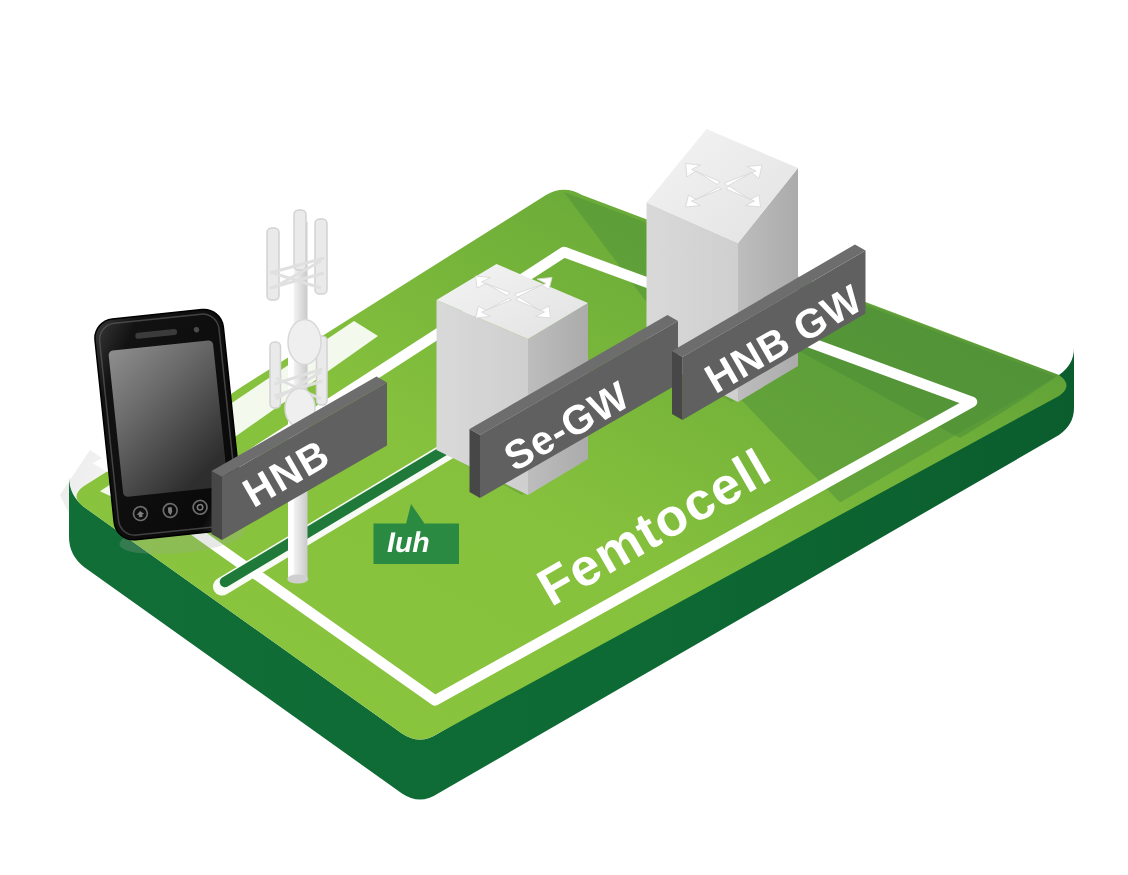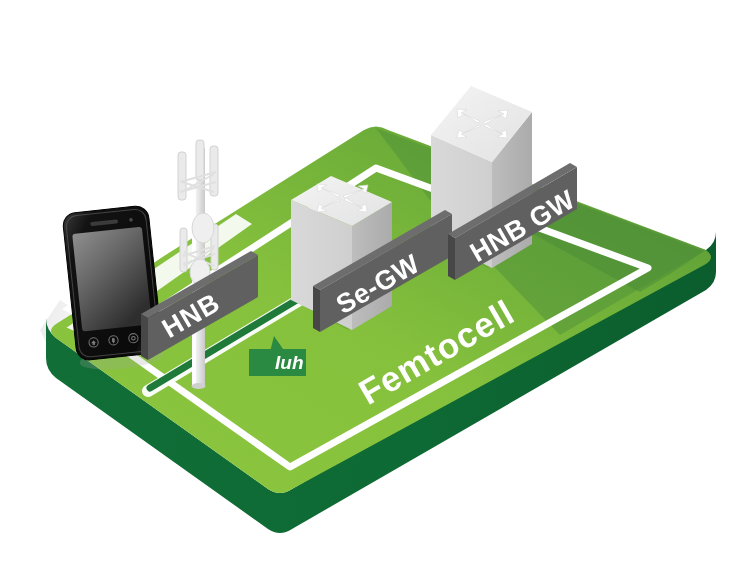--- a/index.html
+++ b/index.html
@@ -263,20 +263,20 @@
 
   <div class="lbl" style="left:331px;top:294px;transform:rotate(-30deg);transform-origin:0 0;">
     <span class="lbltxt" style="font-size:27px;letter-spacing:0.5px;">Se-GW</span>
   </div>
 
   <div class="lbl" style="left:465px;top:242px;transform:rotate(-30deg);transform-origin:0 0;">
     <span class="lbltxt" style="font-size:27px;letter-spacing:0.5px;">HNB GW</span>
   </div>
 
   <div class="lbl" style="left:258px;top:352px;">
-    <span class="iuh-text" style="font-size:19px;margin-left:17px;">Iuh</span>
+    <span class="iuh-text" style="font-size:19px;">Iuh</span>
   </div>
 
   <div class="femto" style="left:352px;top:378px;transform:rotate(-30deg);transform-origin:0 0;">
     <span style="font-size:35px;">Femtocell</span>
   </div>
 
 </div>
 
 </body></html>

